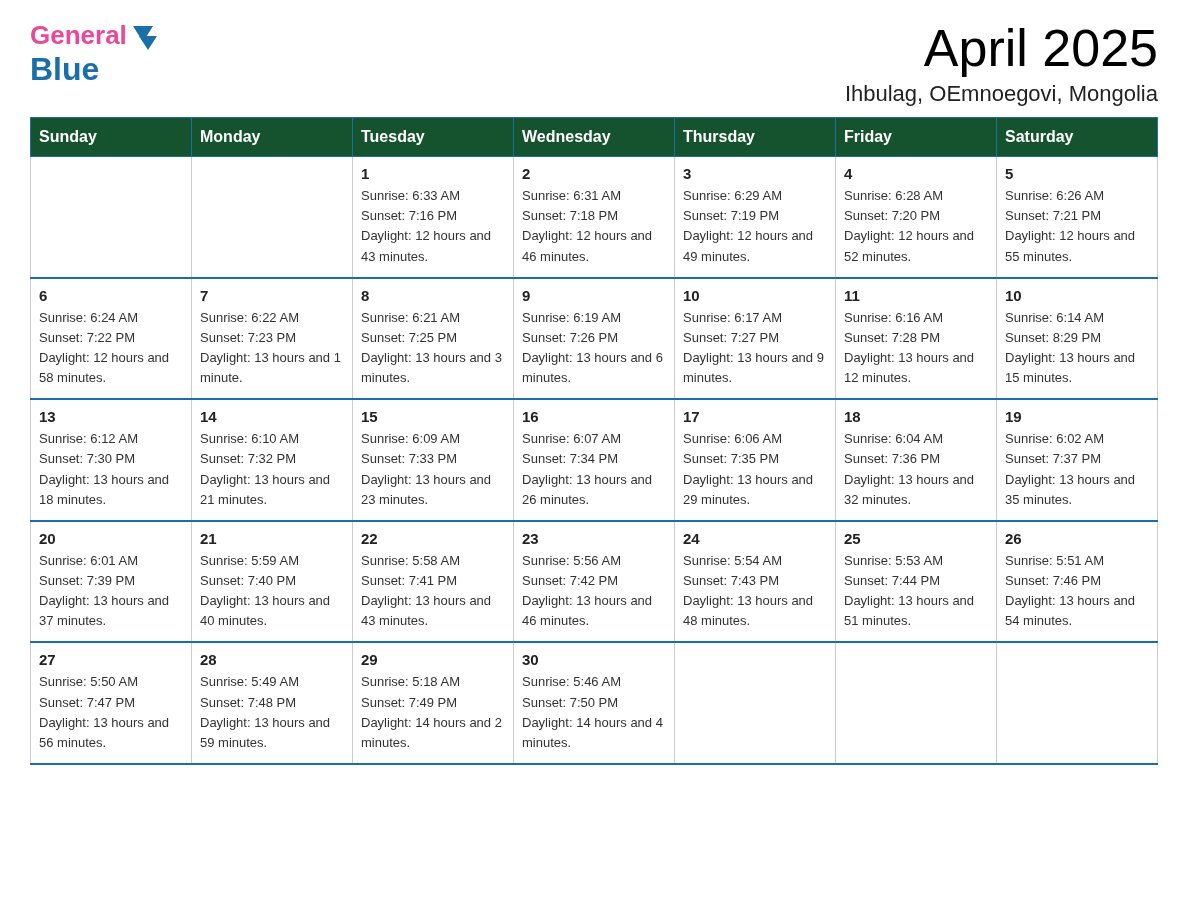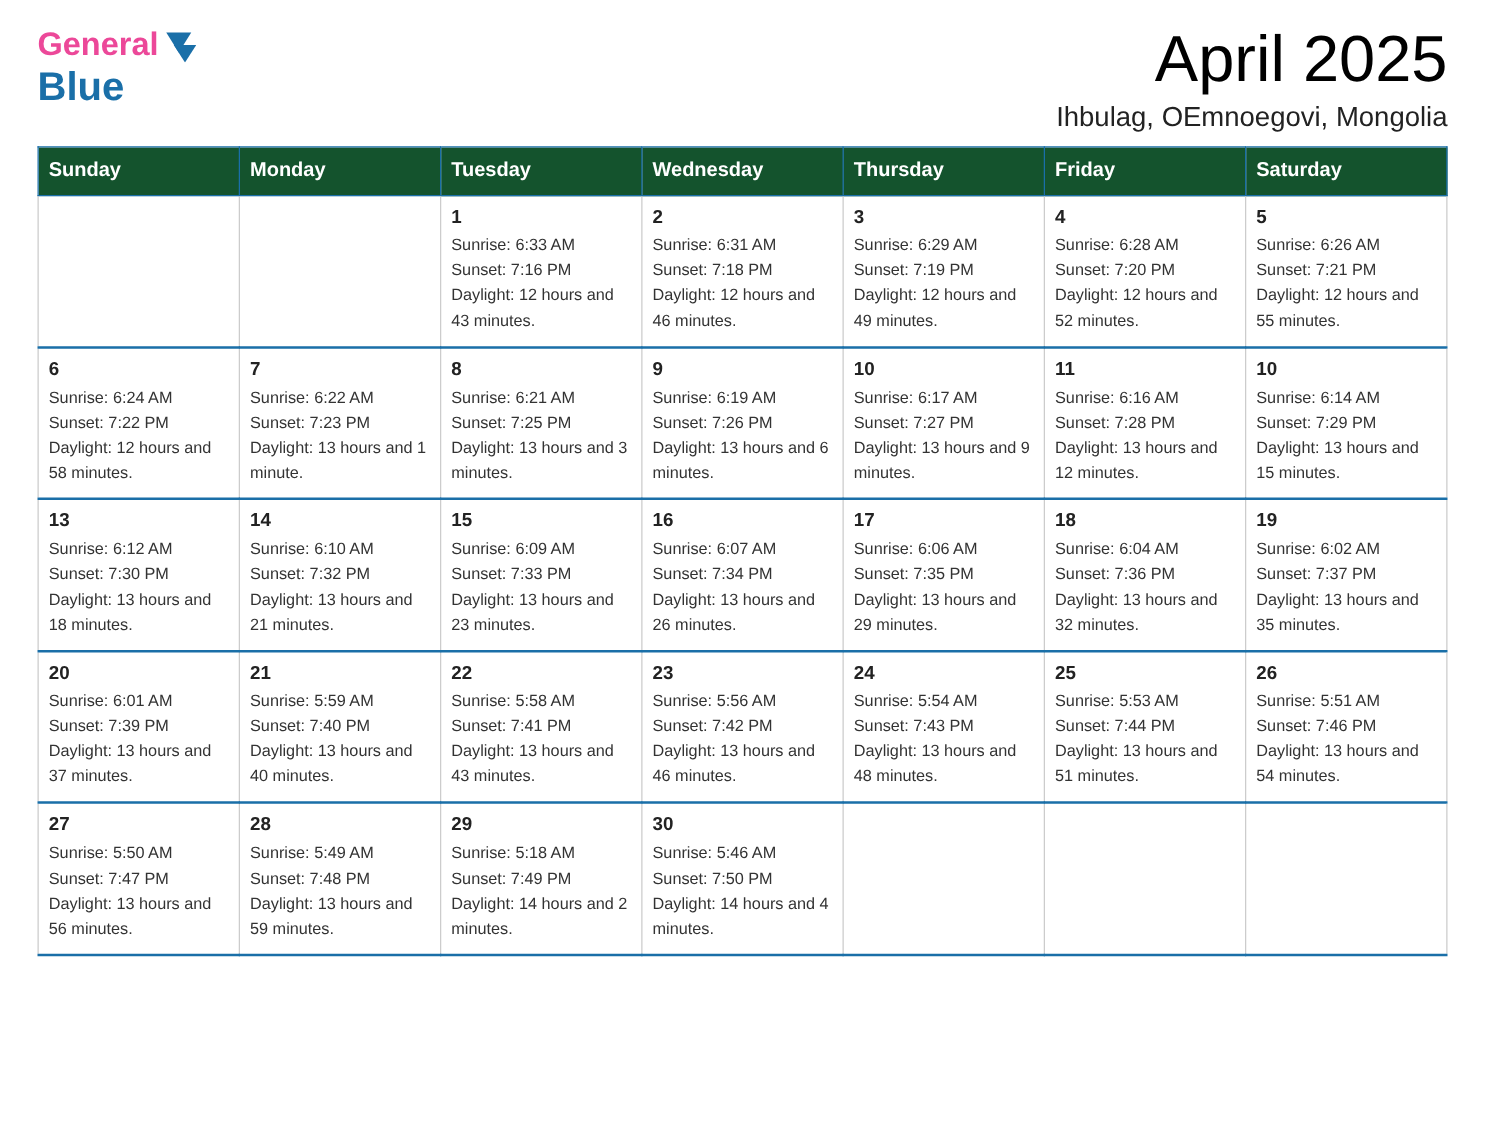--- a/index.html
+++ b/index.html
@@ -210,21 +210,21 @@
         <td>
           <div class="day-number">11</div>
           <div class="day-detail">Sunrise: 6:16 AM
 Sunset: 7:28 PM
 Daylight: 13 hours
 and 12 minutes.</div>
         </td>
         <td>
           <div class="day-number">10</div>
           <div class="day-detail">Sunrise: 6:14 AM
-Sunset: 7:29 PM
+Sunset: 8:29 PM
 Daylight: 13 hours
 and 15 minutes.</div>
         </td>
       </tr>
       <tr>
         <td>
           <div class="day-number">13</div>
           <div class="day-detail">Sunrise: 6:12 AM
 Sunset: 7:30 PM
 Daylight: 13 hours

